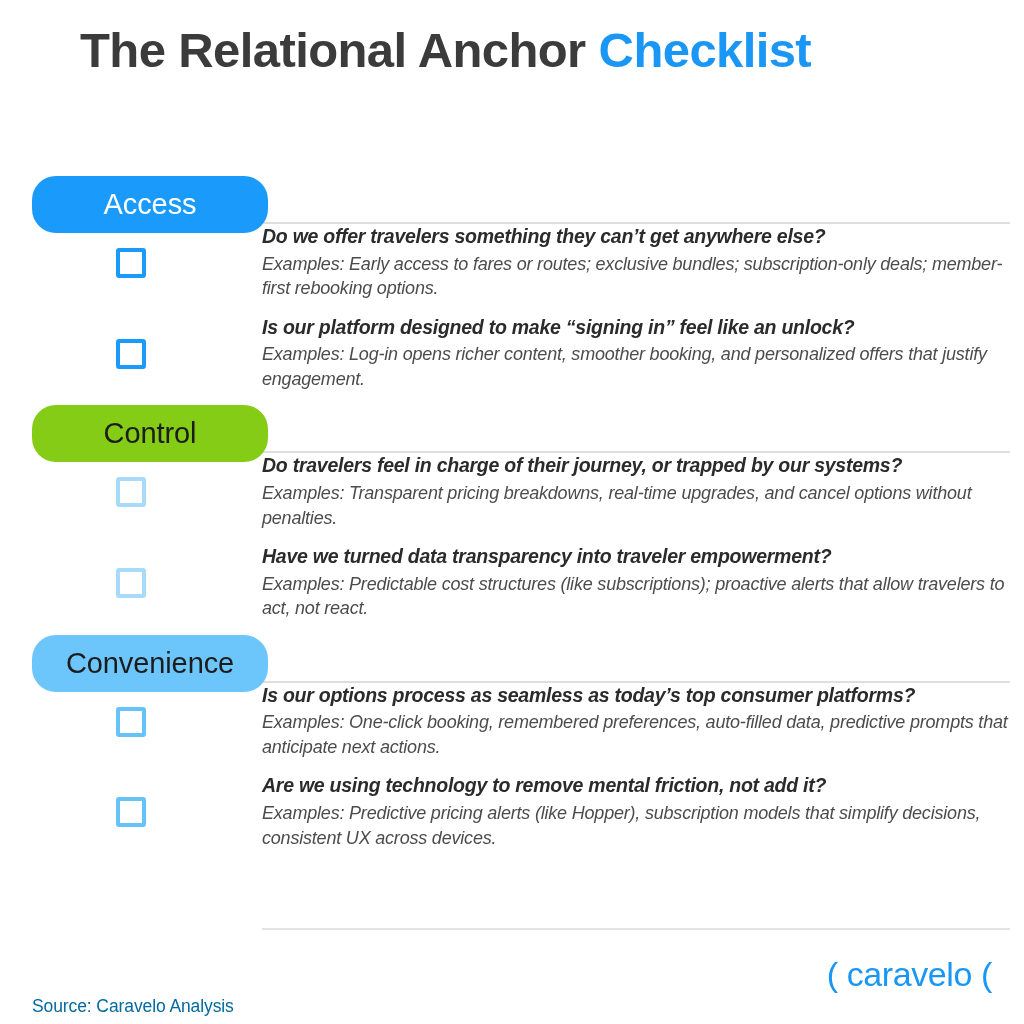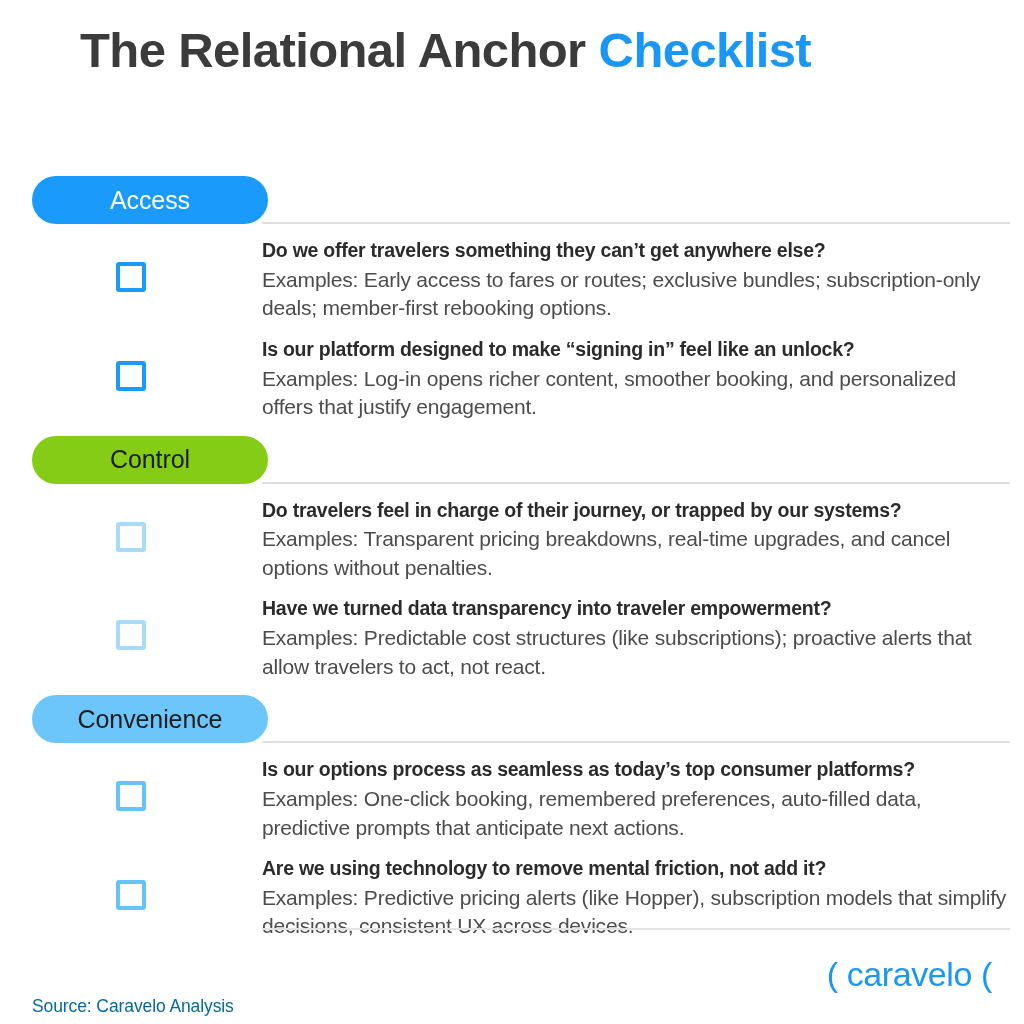--- a/index.html
+++ b/index.html
@@ -48,43 +48,43 @@
   .section-head {
     position: relative;
     height: 48px;
   }
 
   .pill {
     position: absolute;
     left: 32px;
     top: 0;
     width: 236px;
-    height: 48px;
+    height: 57px;
     border-radius: 24px;
     display: flex;
     align-items: center;
     justify-content: center;
-    font-size: 25px;
+    font-size: 29px;
     line-height: 1;
     letter-spacing: -0.1px;
     z-index: 2;
   }
 
   .head-rule {
     position: absolute;
     left: 262px;
     right: 14px;
     bottom: 0;
     height: 2px;
     background: #dedede;
     z-index: 1;
   }
 
   .items {
-    padding-top: 14px;
+    font-style: italic;
   }
 
   .item {
     position: relative;
     display: flex;
     align-items: flex-start;
     min-height: 74px;
     padding-bottom: 14px;
   }
 
@@ -112,21 +112,21 @@
   .item-q {
     font-size: 19.5px;
     font-weight: bold;
     color: #2b2b2b;
     letter-spacing: -0.25px;
     line-height: 1.32;
     margin-bottom: 2px;
   }
 
   .item-ex {
-    font-size: 21px;
+    font-size: 18px;
     font-weight: normal;
     color: #4c4c4c;
     letter-spacing: -0.2px;
     line-height: 1.36;
   }
 
   
   .footer-rule {
     position: absolute;
     left: 262px;

